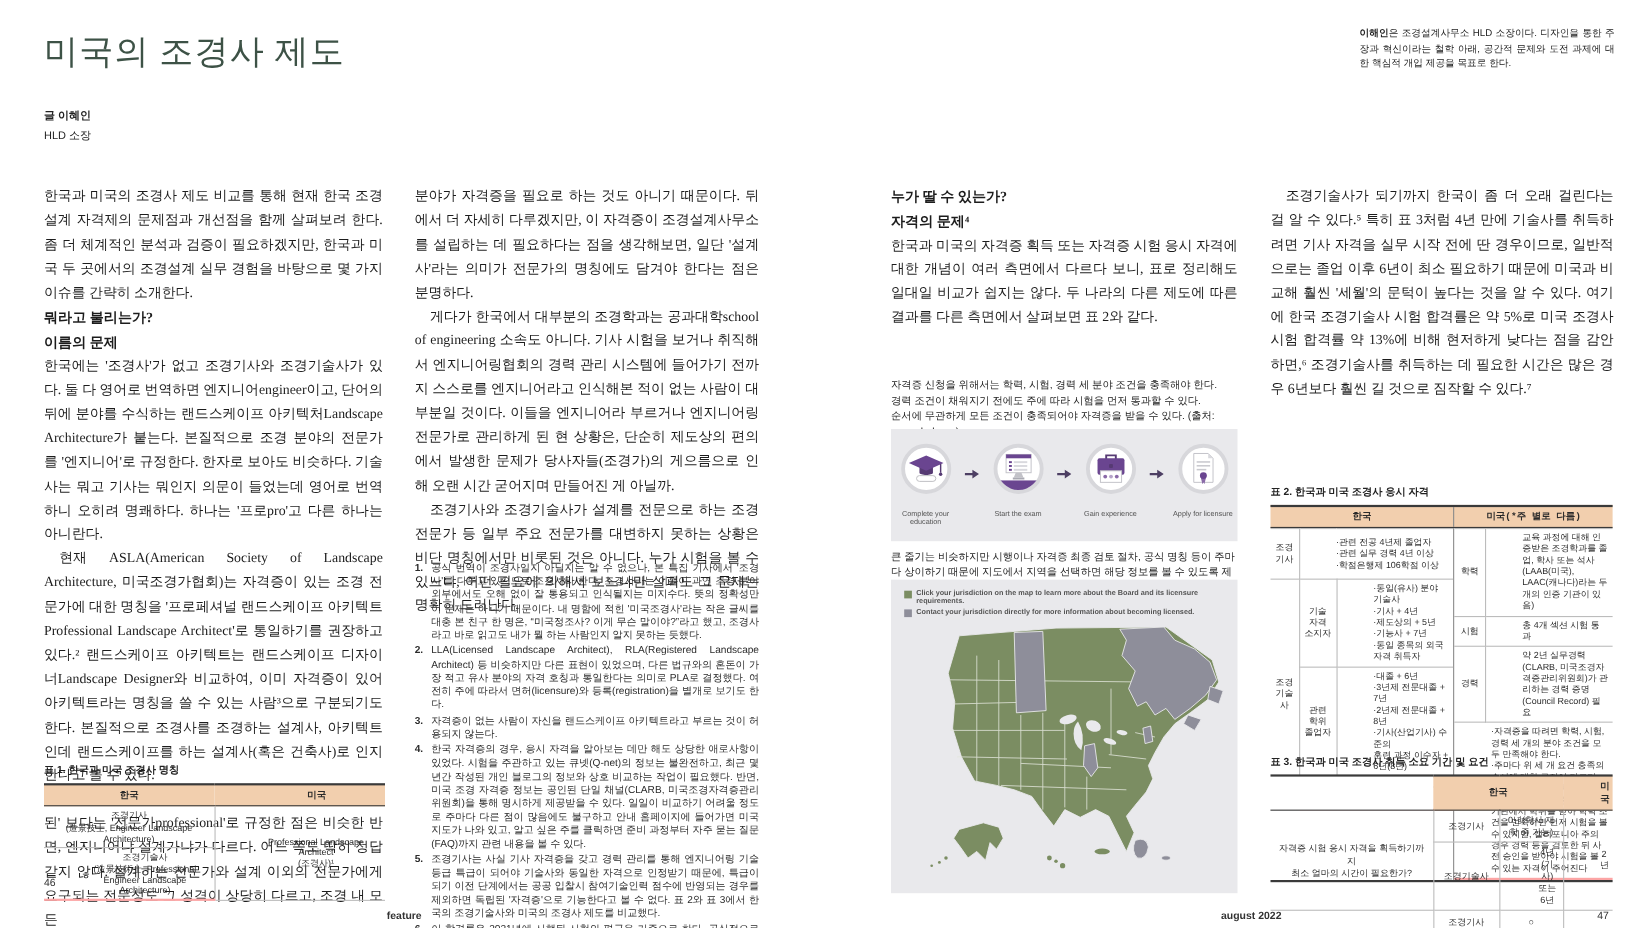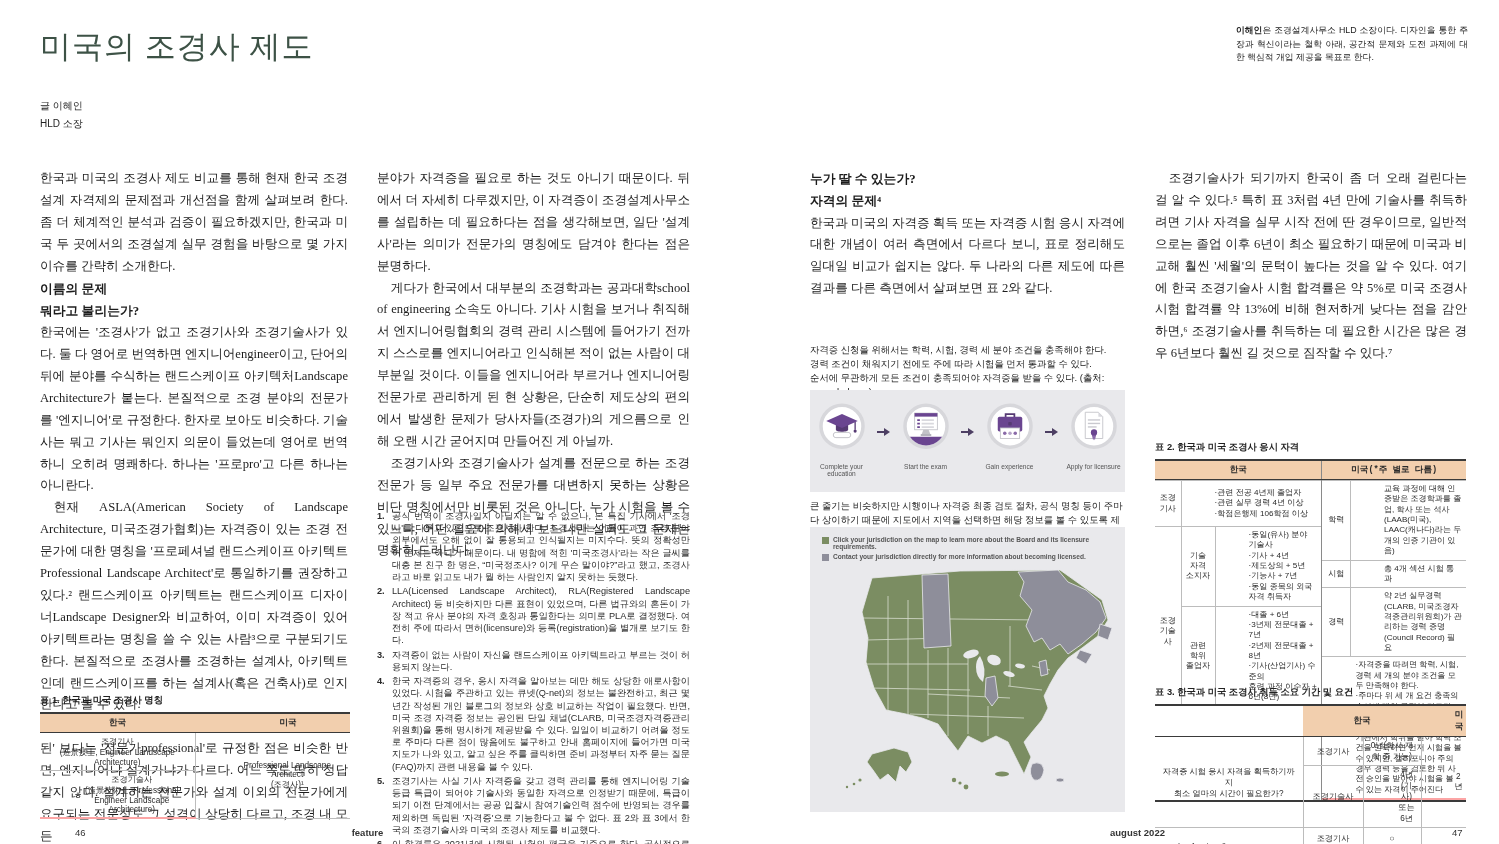--- a/index.html
+++ b/index.html
@@ -2,21 +2,21 @@
 <html><head>
 <meta charset="utf-8">
 <style>
   html,body{margin:0;padding:0;}
   body{width:1499px;height:844px;background:#ffffff;position:relative;overflow:hidden;
        font-family:"Liberation Serif","DejaVu Serif",serif;color:#1c1c1c;}
   .abs{position:absolute;}
   
   .page-title{font-size:31px;color:#3d5246;letter-spacing:1px;font-weight:500;}
   .byline{font-family:"Liberation Sans","DejaVu Sans",sans-serif;font-size:10px;line-height:1.8;color:#222;}
-  .byline .b{font-weight:normal;}
+  .byline .b{font-weight:bold;}
   .bio{font-family:"Liberation Sans","DejaVu Sans",sans-serif;font-size:8.8px;line-height:1.55;color:#222;text-align:justify;}
   .bio .b{font-weight:bold;}
   
   .bodycol{font-size:12.6px;line-height:1.74;text-align:justify;}
   .bodycol p{margin:0;}
   .indent{text-indent:1.1em;}
   .bhead{font-weight:bold;font-size:12.8px;}
   .gap{margin-top:22px;}
   
   .fns{font-family:"Liberation Sans","DejaVu Sans",sans-serif;font-size:9.2px;line-height:1.33;color:#2b2b2b;text-align:justify;}
@@ -70,22 +70,22 @@
 
 <div class="abs page-title" style="left:40px;top:26px;">미국의 조경사 제도</div>
 
 <div class="abs byline" style="left:40px;top:97px;">
   <div class="b">글 이혜인</div>
   <div>HLD 소장</div>
 </div>
 
 <div class="abs bodycol" style="left:40px;top:168px;width:308px;">
   <p>한국과 미국의 조경사 제도 비교를 통해 현재 한국 조경설계 자격제의 문제점과 개선점을 함께 살펴보려 한다. 좀 더 체계적인 분석과 검증이 필요하겠지만, 한국과 미국 두 곳에서의 조경설계 실무 경험을 바탕으로 몇 가지 이슈를 간략히 소개한다.</p>
+  <p class="bhead gap">뭐라고 불리는가?</p>
   <p class="bhead">이름의 문제</p>
-  <p class="bhead gap">뭐라고 불리는가?</p>
   <p>한국에는 '조경사'가 없고 조경기사와 조경기술사가 있다. 둘 다 영어로 번역하면 엔지니어engineer이고, 단어의 뒤에 분야를 수식하는 랜드스케이프 아키텍처Landscape Architecture가 붙는다. 본질적으로 조경 분야의 전문가를 '엔지니어'로 규정한다. 한자로 보아도 비슷하다. 기술사는 뭐고 기사는 뭐인지 의문이 들었는데 영어로 번역하니 오히려 명쾌하다. 하나는 '프로pro'고 다른 하나는 아니란다.</p>
   <p class="indent">현재 ASLA(American Society of Landscape Architecture, 미국조경가협회)는 자격증이 있는 조경 전문가에 대한 명칭을 '프로페셔널 랜드스케이프 아키텍트Professional Landscape Architect'로 통일하기를 권장하고 있다.² 랜드스케이프 아키텍트는 랜드스케이프 디자이너Landscape Designer와 비교하여, 이미 자격증이 있어 아키텍트라는 명칭을 쓸 수 있는 사람³으로 구분되기도 한다. 본질적으로 조경사를 조경하는 설계사, 아키텍트인데 랜드스케이프를 하는 설계사(혹은 건축사)로 인지한다고 볼 수 있다.</p>
   <p class="indent">이처럼 한국과 미국 모두 '자격증을 딴, 공인된, 등록된' 보다는 '전문가professional'로 규정한 점은 비슷한 반면, 엔지니어냐 설계가냐가 다르다. 어느 쪽도 딱히 정답 같지 않다. 설계하는 전문가와 설계 이외의 전문가에게 요구되는 전문성도 그 성격이 상당히 다르고, 조경 내 모든</p>
 </div>
 
 <div class="abs" style="left:40px;top:694px;width:310px;">
   <div class="tbl-title">표 1. 한국과 미국 조경사 명칭</div>
   <table class="dt">
     <colgroup>
         <col style="width:50%">
@@ -428,16 +428,16 @@
       <td class="ctr" rowspan="2">X (불가능)</td>
     </tr>
     <tr style="height:22px;">
       <td class="ctr">조경기술사</td>
       <td class="ctr">○ (유사 분야 기술사)</td>
     </tr>
   </tbody>
     </table>
 </div>
 
-<div class="abs folio" style="left:40px;top:827px;margin-left:35px;">46</div>
+<div class="abs folio" style="left:40px;top:797px;">46</div>
 <div class="abs folio b" style="left:40px;top:827px;width:655px;text-align:center;">feature</div>
 <div class="abs folio b" style="left:810px;top:827px;width:655px;text-align:center;">august 2022</div>
 <div class="abs folio" style="left:1452px;top:827px;">47</div>
 
 </body></html>

